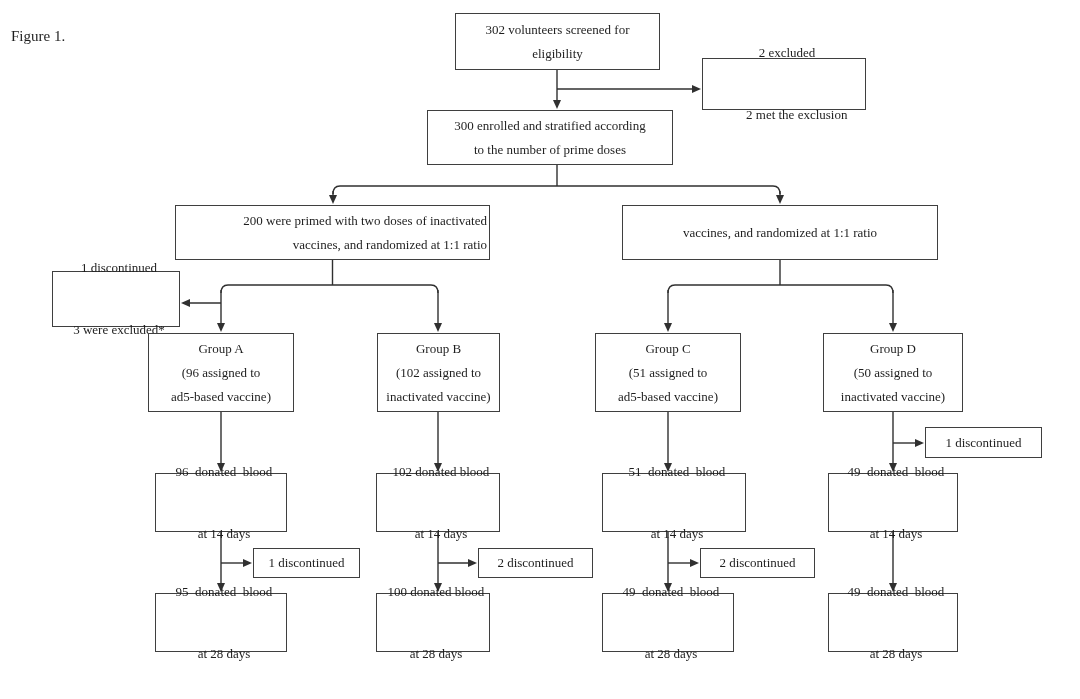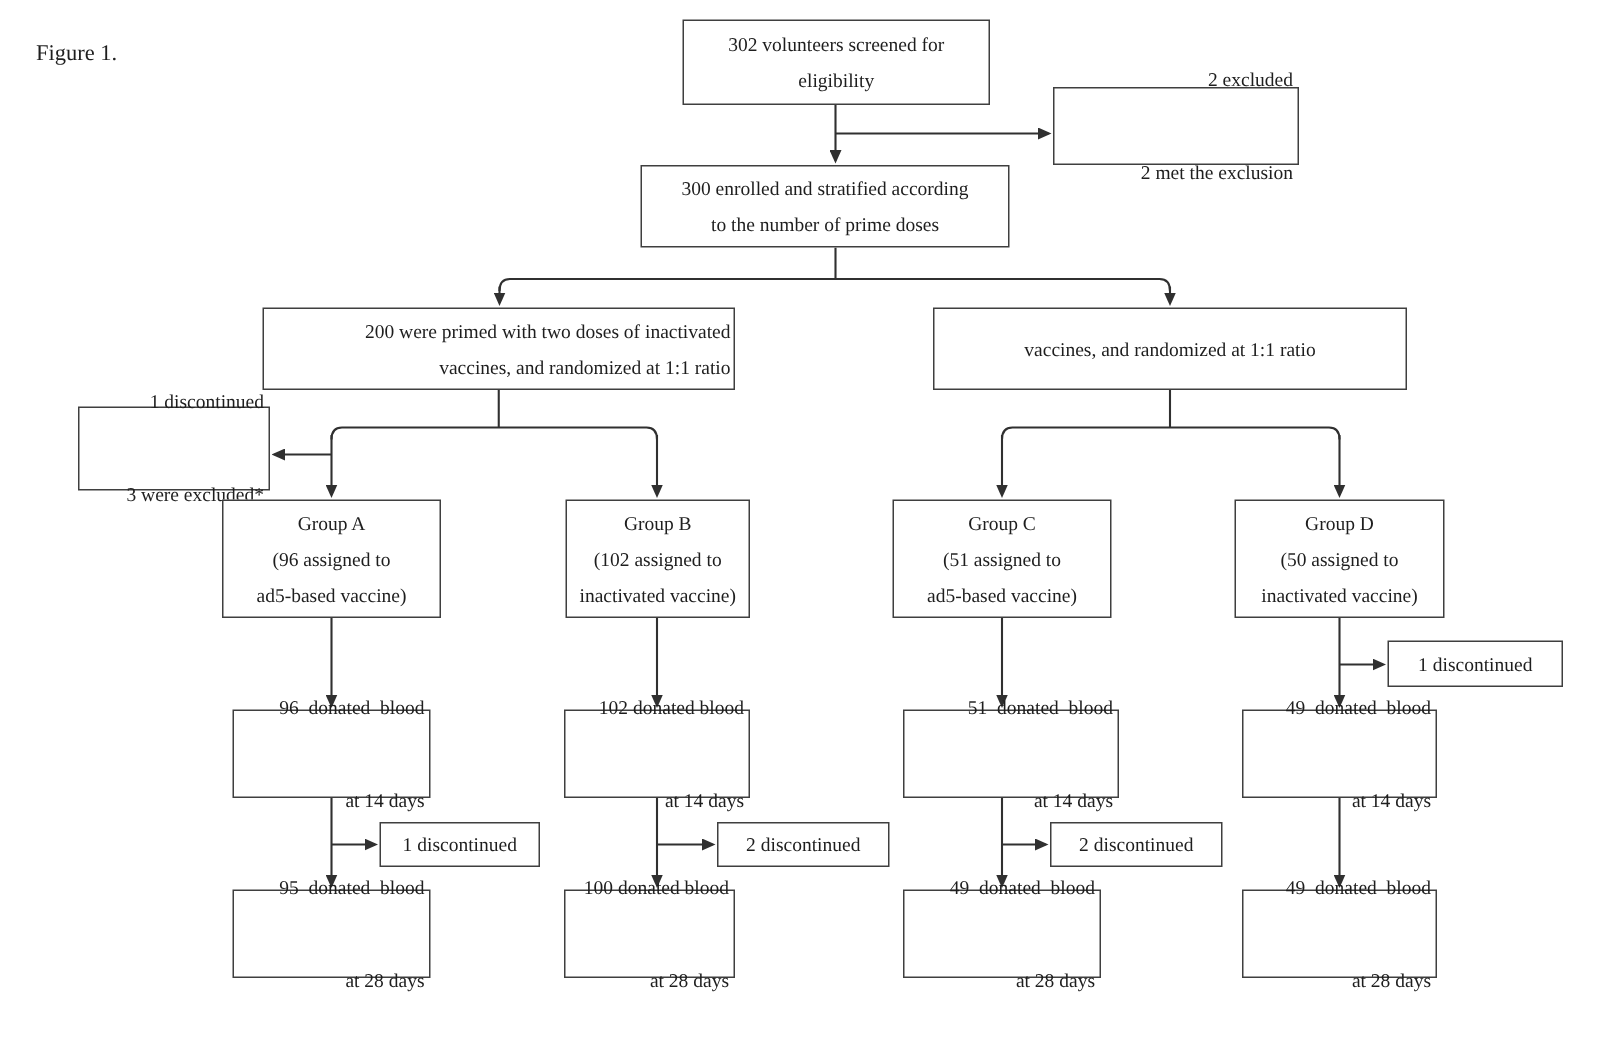--- a/index.html
+++ b/index.html
@@ -7,38 +7,38 @@
   .stage {
     position: relative;
     width: 1080px;
     height: 699px;
     background: var(--bg, #ffffff);
     font-family: "Liberation Serif", serif;
     overflow: hidden;
   }
   .fig-label {
     position: absolute;
-    left: 24px;
+    left: 11px;
     top: 28px;
     font-size: 15px;
     color: var(--text, #1e1e1e);
   }
   .fbox {
     position: absolute;
     border: 1.5px solid var(--border, #3f3f3f);
     background: #ffffff;
     display: flex;
     flex-direction: column;
     justify-content: center;
     color: var(--text, #1e1e1e);
     font-size: 13px;
     line-height: 24px;
   }
   .fbox.center { align-items: center; text-align: center; padding: 5px 2px; }
-  .fbox.left   { align-items: flex-end; text-align: left; padding-left: 9px; padding-right: 3px; gap: 38px; }
+  .fbox.left   { align-items: center; text-align: left; padding-left: 9px; padding-right: 3px; gap: 38px; }
   .bline { white-space: pre; }
   svg.connectors { position: absolute; left: 0; top: 0; }
 </style>
 </head>
 <body>
 
 <div class="stage" style="--bg: #ffffff; --border: #3f3f3f; --text: #1e1e1e;">
   <div class="fig-label">Figure 1.</div>
 
   <svg class="connectors" id="connector-svg" width="1080" height="699" xmlns="http://www.w3.org/2000/svg">

